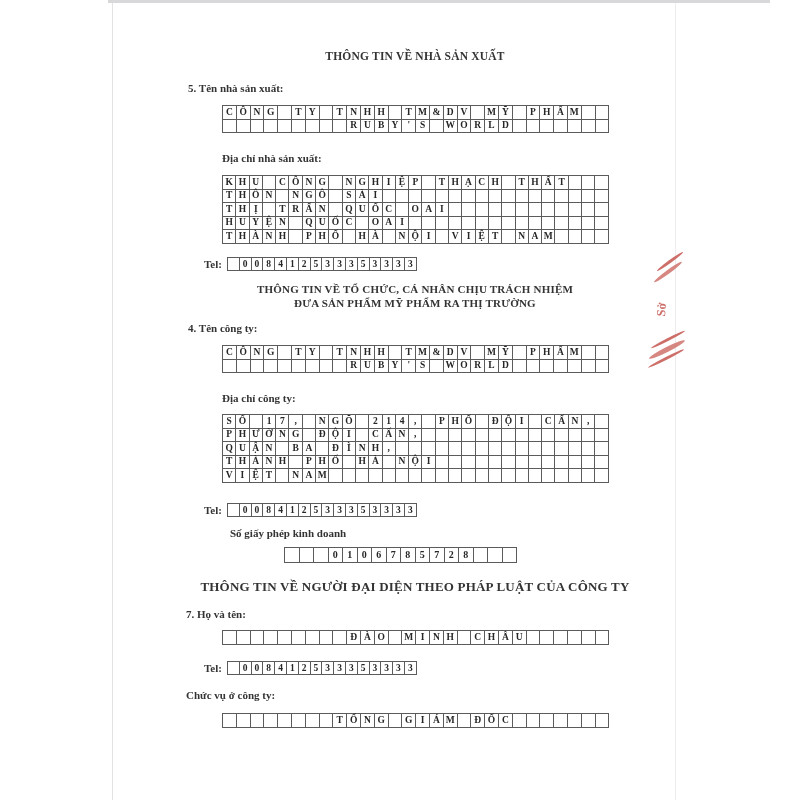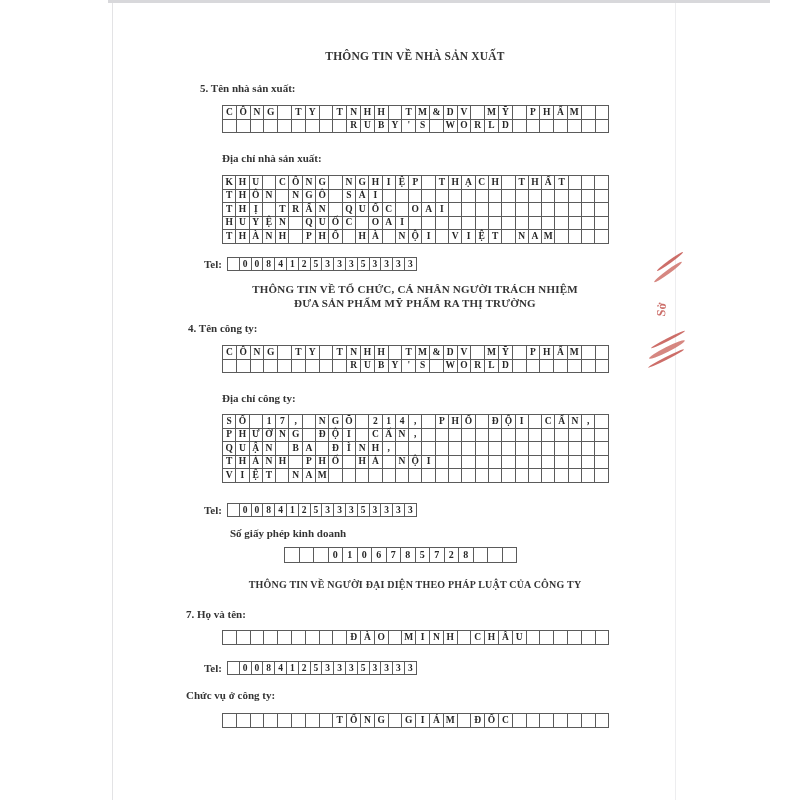--- a/index.html
+++ b/index.html
@@ -53,21 +53,21 @@
 
 <div class="canvas">
 
   <div class="top-strip"></div>
   <div class="edge-left"></div>
   <div class="edge-right"></div>
   <div class="edge-far"></div>
 
   <div class="h-center" style="top:50px;">THÔNG TIN VỀ NHÀ SẢN XUẤT</div>
 
-  <div class="lbl" style="left:188px;top:82px;margin-left:12px;">5. Tên nhà sản xuất:</div>
+  <div class="lbl" style="left:188px;top:82px;">5. Tên nhà sản xuất:</div>
 
   <div class="grid g28" style="left:222px;top:105px;">
     <div class="grid-row">
         <span class="cell">C</span>
         <span class="cell">Ô</span>
         <span class="cell">N</span>
         <span class="cell">G</span>
         <span class="cell">&nbsp;</span>
         <span class="cell">T</span>
         <span class="cell">Y</span>
@@ -302,21 +302,21 @@
           <span class="cell">3</span>
           <span class="cell">5</span>
           <span class="cell">3</span>
           <span class="cell">3</span>
           <span class="cell">3</span>
           <span class="cell">3</span>
         </div>
     </div>
   </div>
 
-  <div class="h-center h2line" style="top:283px;">THÔNG TIN VỀ TỔ CHỨC, CÁ NHÂN NGƯỜI TRÁCH NHIỆM</div>
+  <div class="h-center h2line" style="top:283px;">THÔNG TIN VỀ TỔ CHỨC, CÁ NHÂN CHỊU TRÁCH NHIỆM</div>
   <div class="h-center h2line" style="top:297px;">ĐƯA SẢN PHẨM MỸ PHẨM RA THỊ TRƯỜNG</div>
 
   <div class="lbl" style="left:188px;top:322px;">4. Tên công ty:</div>
 
   <div class="grid g28" style="left:222px;top:345px;">
     <div class="grid-row">
         <span class="cell">C</span>
         <span class="cell">Ô</span>
         <span class="cell">N</span>
         <span class="cell">G</span>
@@ -577,21 +577,21 @@
         <span class="cell">5</span>
         <span class="cell">7</span>
         <span class="cell">2</span>
         <span class="cell">8</span>
         <span class="cell">&nbsp;</span>
         <span class="cell">&nbsp;</span>
         <span class="cell">&nbsp;</span>
       </div>
   </div>
 
-  <div class="h-center" style="top:579px;font-size:10px;">THÔNG TIN VỀ NGƯỜI ĐẠI DIỆN THEO PHÁP LUẬT CỦA CÔNG TY</div>
+  <div class="h-center" style="top:579px;font-size:13px;">THÔNG TIN VỀ NGƯỜI ĐẠI DIỆN THEO PHÁP LUẬT CỦA CÔNG TY</div>
 
   <div class="lbl" style="left:186px;top:608px;">7. Họ và tên:</div>
 
   <div class="grid g28" style="left:222px;top:630px;">
     <div class="grid-row">
         <span class="cell">&nbsp;</span>
         <span class="cell">&nbsp;</span>
         <span class="cell">&nbsp;</span>
         <span class="cell">&nbsp;</span>
         <span class="cell">&nbsp;</span>

